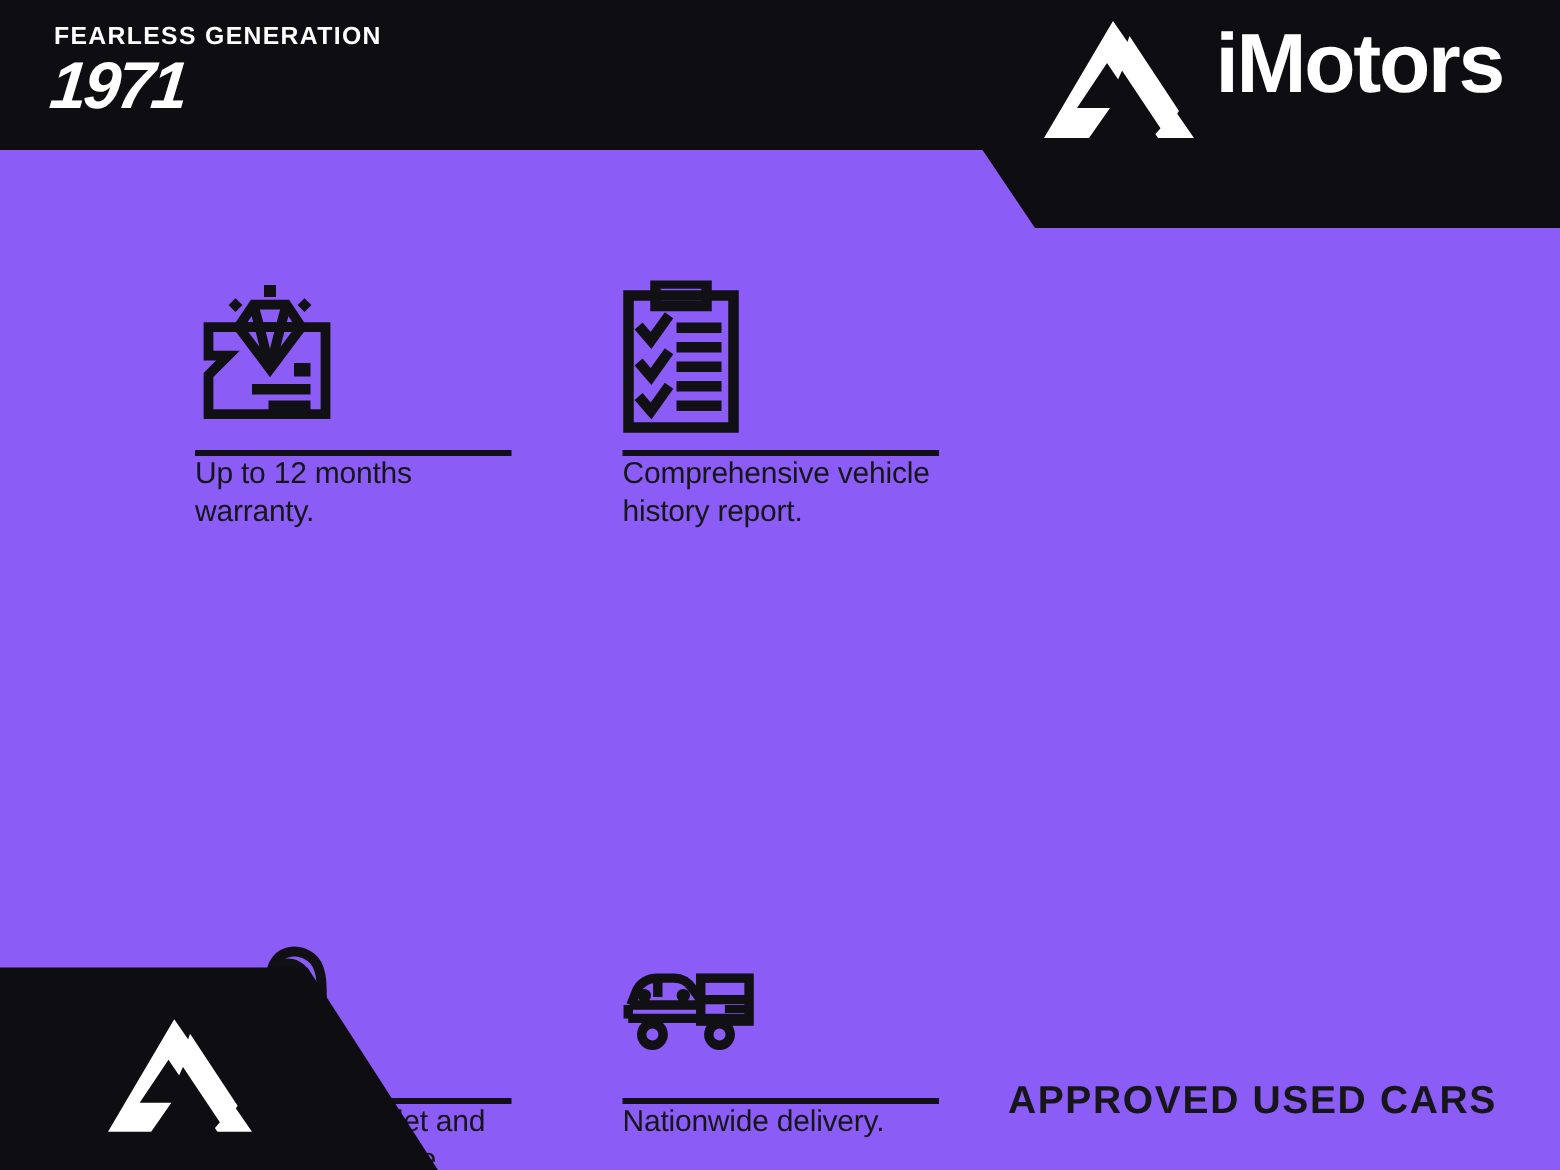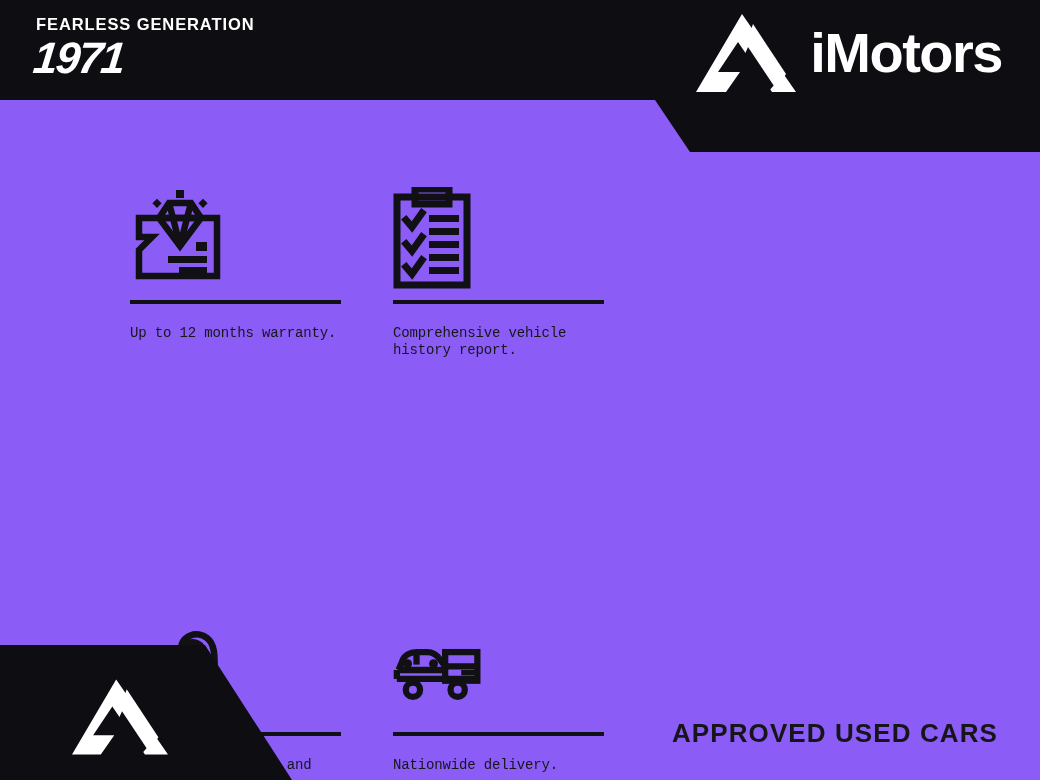--- a/index.html
+++ b/index.html
@@ -51,21 +51,21 @@
     letter-spacing:-2px;
     line-height:1.05;
     transform:skewX(-6deg);
     transform-origin:left top;
   }
 
   .logo-block {
     position:absolute;
     right:38px; top:14px;
     display:flex;
-    align-items:center;
+    align-items:flex-start;
     gap:14px;
   }
   .logo-mark { display:block; }
   .logo-wordmark {
     color:#ffffff;
     font-size:56px;
     font-weight:bold;
     letter-spacing:-1.5px;
     line-height:1;
   }
@@ -87,31 +87,29 @@
     align-items:center;
     justify-content:flex-start;
   }
   .feature-rule {
     width:211px;
     height:4px;
     background:#111115;
     margin-top:6px;
   }
   .feature-text {
-    margin-top:21px;
-    font-size:14px;
+    font-size:20px;
     line-height:1.23;
     color:#16161a;
     letter-spacing:-0.15px;
-    font-family:Liberation Mono, monospace;
   }
 
   
   .col-1 { left:130px; }
-  .col-2 { left:393px; }
+  .col-2 { left:415px; }
   .col-3 { left:697px; }
   .row-1 { top:22px; }
   .row-2 { top:238px; }
 
   
   .footer-shape {
     position:absolute;
     left:0; bottom:0;
     width:1040px; height:140px;
     z-index:1;

